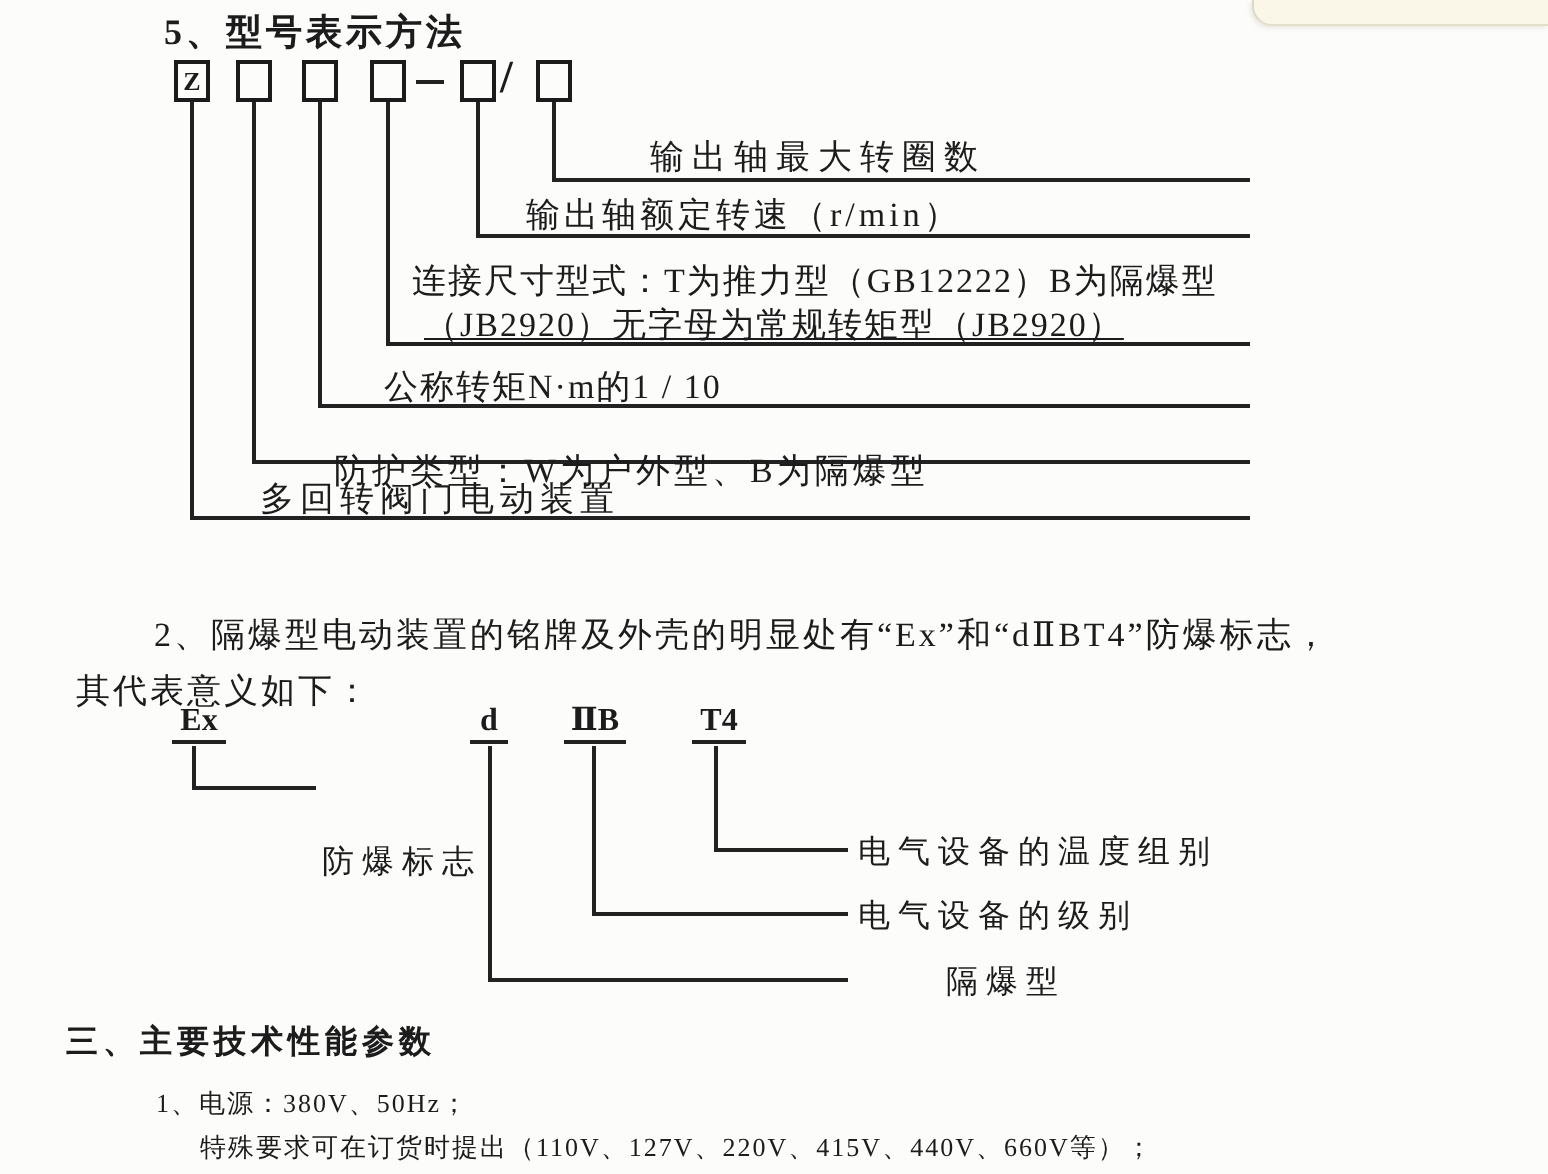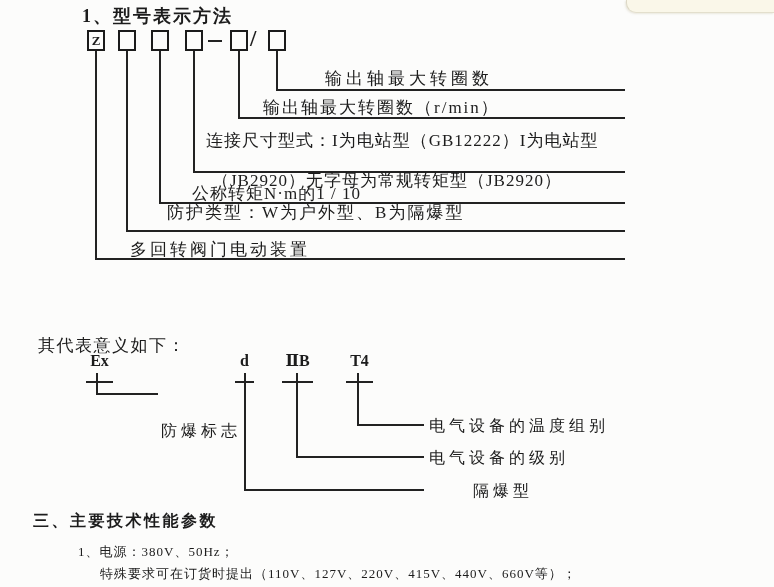--- a/index.html
+++ b/index.html
@@ -17,21 +17,21 @@
     background:#fcfcfb;text-align:center;font-weight:700;font-size:13px;line-height:17px;
   }
   .sec1-head{font-size:18px;font-weight:700;letter-spacing:2px;}
   .diag-label{font-size:17px;letter-spacing:1px;}
   .spaced{letter-spacing:4px;}
   .spaced2{letter-spacing:2px;}
   .spaced3{letter-spacing:3px;}
   .para{font-size:17px;letter-spacing:1.5px;}
   .mark{
     position:absolute;text-align:center;font-size:16px;font-weight:600;
-    border-bottom:2px solid #222;padding-bottom:12px;line-height:17px;
+    border-bottom:2px solid #222;padding-bottom:1px;line-height:17px;
   }
   .ex-label{font-size:16px;letter-spacing:4px;}
   .sec3-head{
     font-family:"Liberation Sans","DejaVu Sans",sans-serif;
     font-size:16px;font-weight:700;letter-spacing:2.5px;
   }
   .sec3-item{font-size:13px;letter-spacing:1px;}
   .corner-artifact{
     position:absolute;top:0;right:0;width:147px;height:12px;
     background:#faf7e9;border-left:1px solid #ddd8c6;border-bottom:1px solid #e3dfcd;
@@ -40,21 +40,21 @@
   .slash{font-size:23px;font-weight:600;}
   .dash{position:absolute;height:2px;background:#222;}
 </style>
 </head>
 <body>
 
 <div id="canvas">
 
   <div class="corner-artifact"></div>
 
-  <div class="abs sec1-head" style="left:82px;top:4px;">1、型号表示方法</div>
+  <div class="abs sec1-head" style="left:82px;top:4px;">5、型号表示方法</div>
 
   <div class="codebox" style="left:87px;top:30px;">Z</div>
   <div class="codebox" style="left:118px;top:30px;"></div>
   <div class="codebox" style="left:151px;top:30px;"></div>
   <div class="codebox" style="left:185px;top:30px;"></div>
   <div class="dash" style="left:208px;top:40px;width:14px;"></div>
   <div class="codebox" style="left:230px;top:30px;"></div>
   <div class="abs slash" style="left:250px;top:26px;">/</div>
   <div class="codebox" style="left:268px;top:30px;"></div>
 
@@ -66,27 +66,28 @@
   <div class="vline" style="left:276px;top:51px;height:40px;"></div>
 
   <div class="hline" style="left:276px;top:89px;width:349px;"></div>
   <div class="hline" style="left:238px;top:117px;width:387px;"></div>
   <div class="hline" style="left:193px;top:171px;width:432px;"></div>
   <div class="hline" style="left:159px;top:202px;width:466px;"></div>
   <div class="hline" style="left:126px;top:230px;width:499px;"></div>
   <div class="hline" style="left:95px;top:258px;width:530px;"></div>
 
   <div class="abs diag-label spaced" style="left:325px;top:67px;">输出轴最大转圈数</div>
-  <div class="abs diag-label spaced2" style="left:263px;top:96px;">输出轴最大转圈数（r/min）</div>
-  <div class="abs diag-label" style="left:206px;top:129px;">连接尺寸型式：I为电站型（GB12222）I为电站型</div>
-  <div class="abs diag-label" style="left:212px;top:169px;">（JB2920）无字母为常规转矩型（JB2920）</div>
+  <div class="abs diag-label spaced2" style="left:263px;top:96px;">输出轴额定转速（r/min）</div>
+  <div class="abs diag-label" style="left:206px;top:129px;">连接尺寸型式：T为推力型（GB12222）B为隔爆型</div>
+  <div class="abs diag-label" style="left:212px;top:151px;text-decoration:underline;">（JB2920）无字母为常规转矩型（JB2920）</div>
   <div class="abs diag-label" style="left:192px;top:182px;">公称转矩N·m的1 / 10</div>
-  <div class="abs diag-label spaced2" style="left:167px;top:201px;">防护类型：W为户外型、B为隔爆型</div>
+  <div class="abs diag-label spaced2" style="left:167px;top:224px;">防护类型：W为户外型、B为隔爆型</div>
   <div class="abs diag-label spaced3" style="left:130px;top:238px;">多回转阀门电动装置</div>
 
+  <div class="abs para" style="left:77px;top:306px;">2、隔爆型电动装置的铭牌及外壳的明显处有“Ex”和“dⅡBT4”防爆标志，</div>
   <div class="abs para spaced2" style="left:38px;top:334px;">其代表意义如下：</div>
 
   <div class="mark" style="left:86px;top:352px;width:27px;">Ex</div>
   <div class="mark" style="left:235px;top:352px;width:19px;">d</div>
   <div class="mark" style="left:282px;top:352px;width:31px;">ⅡB</div>
   <div class="mark" style="left:346px;top:352px;width:27px;">T4</div>
 
   <div class="vline" style="left:96px;top:373px;height:22px;"></div>
   <div class="hline" style="left:96px;top:393px;width:62px;"></div>
   <div class="vline" style="left:244px;top:373px;height:118px;"></div>

